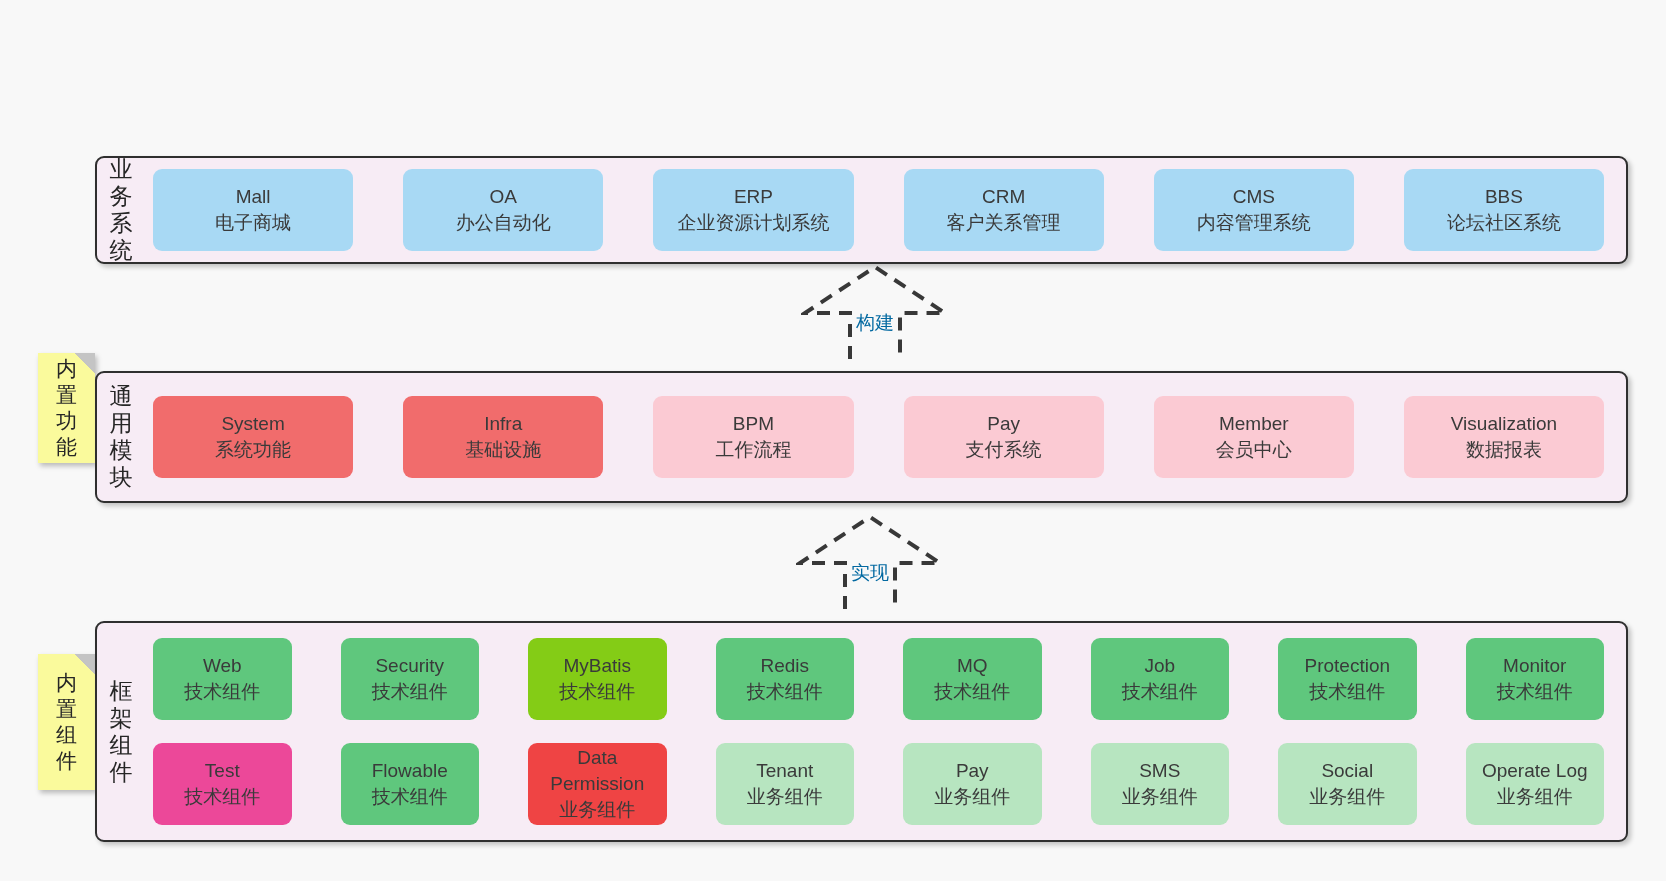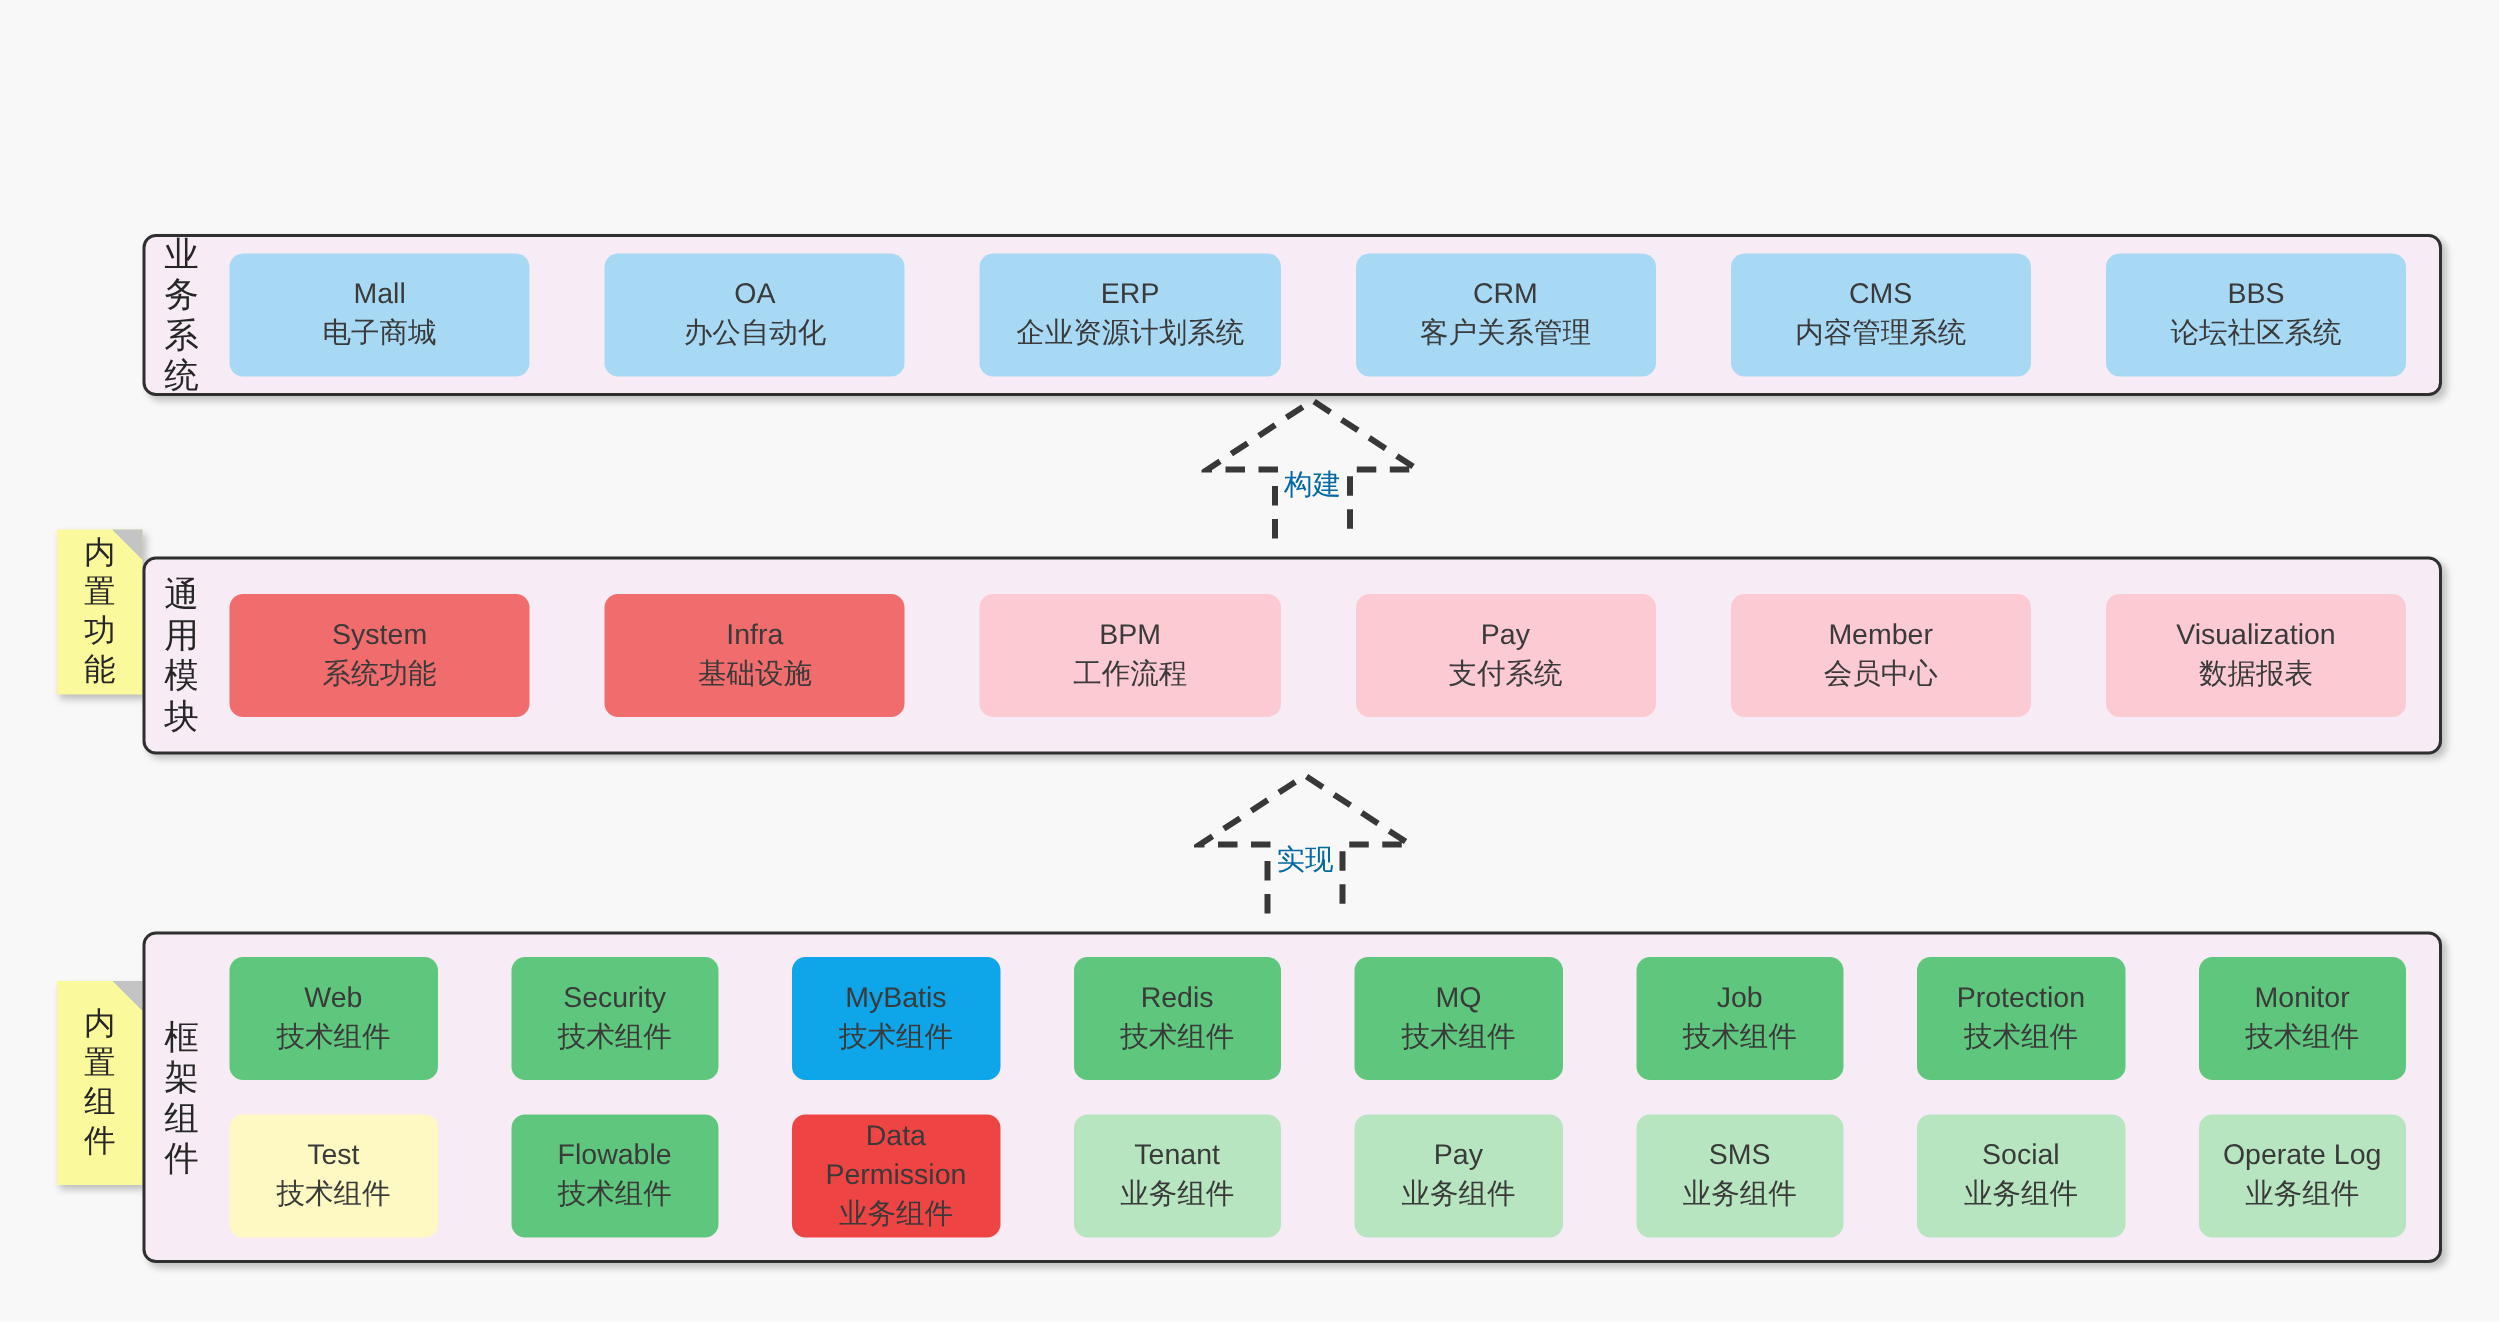--- a/index.html
+++ b/index.html
@@ -155,21 +155,21 @@
     <div class="rowstack">
       <div class="row">
         <div class="box" style="background: rgb(95, 199, 125);">
           <div>Web</div>
           <div>技术组件</div>
         </div>
         <div class="box" style="background: rgb(95, 199, 125);">
           <div>Security</div>
           <div>技术组件</div>
         </div>
-        <div class="box" style="background: #0ea5e9; justify-content: center;">
+        <div class="box" style="background: #84cc16; justify-content: center;">
           <div>MyBatis</div>
           <div>技术组件</div>
         </div>
         <div class="box" style="background: rgb(95, 199, 125);">
           <div>Redis</div>
           <div>技术组件</div>
         </div>
         <div class="box" style="background: rgb(95, 199, 125);">
           <div>MQ</div>
           <div>技术组件</div>
@@ -181,21 +181,21 @@
         <div class="box" style="background: rgb(95, 199, 125);">
           <div>Protection</div>
           <div>技术组件</div>
         </div>
         <div class="box" style="background: rgb(95, 199, 125);">
           <div>Monitor</div>
           <div>技术组件</div>
         </div>
       </div>
       <div class="row">
-        <div class="box" style="background: #fef9c3;">
+        <div class="box" style="background: #ec4899;">
           <div>Test</div>
           <div>技术组件</div>
         </div>
         <div class="box" style="background: rgb(95, 199, 125);">
           <div>Flowable</div>
           <div>技术组件</div>
         </div>
         <div class="box" style="background: #ef4444;">
           <div>Data Permission</div>
           <div>业务组件</div>

